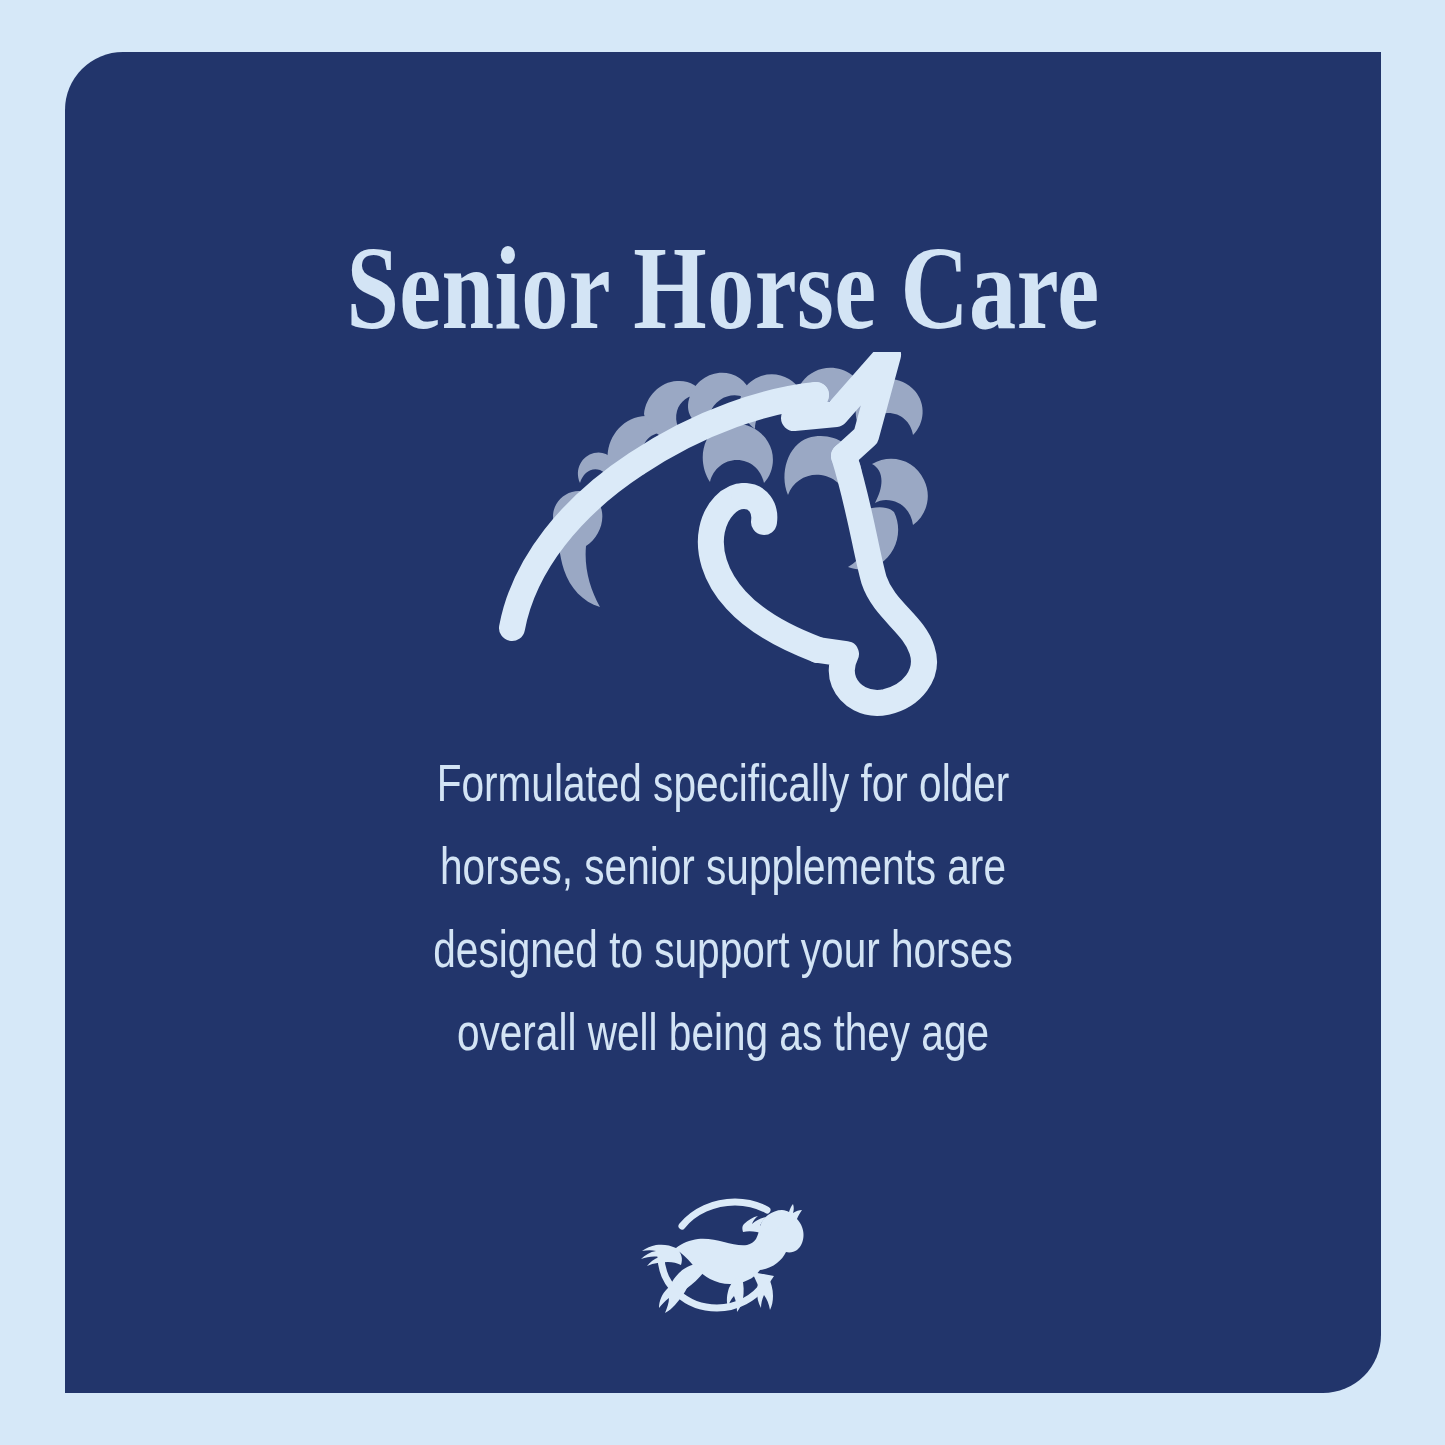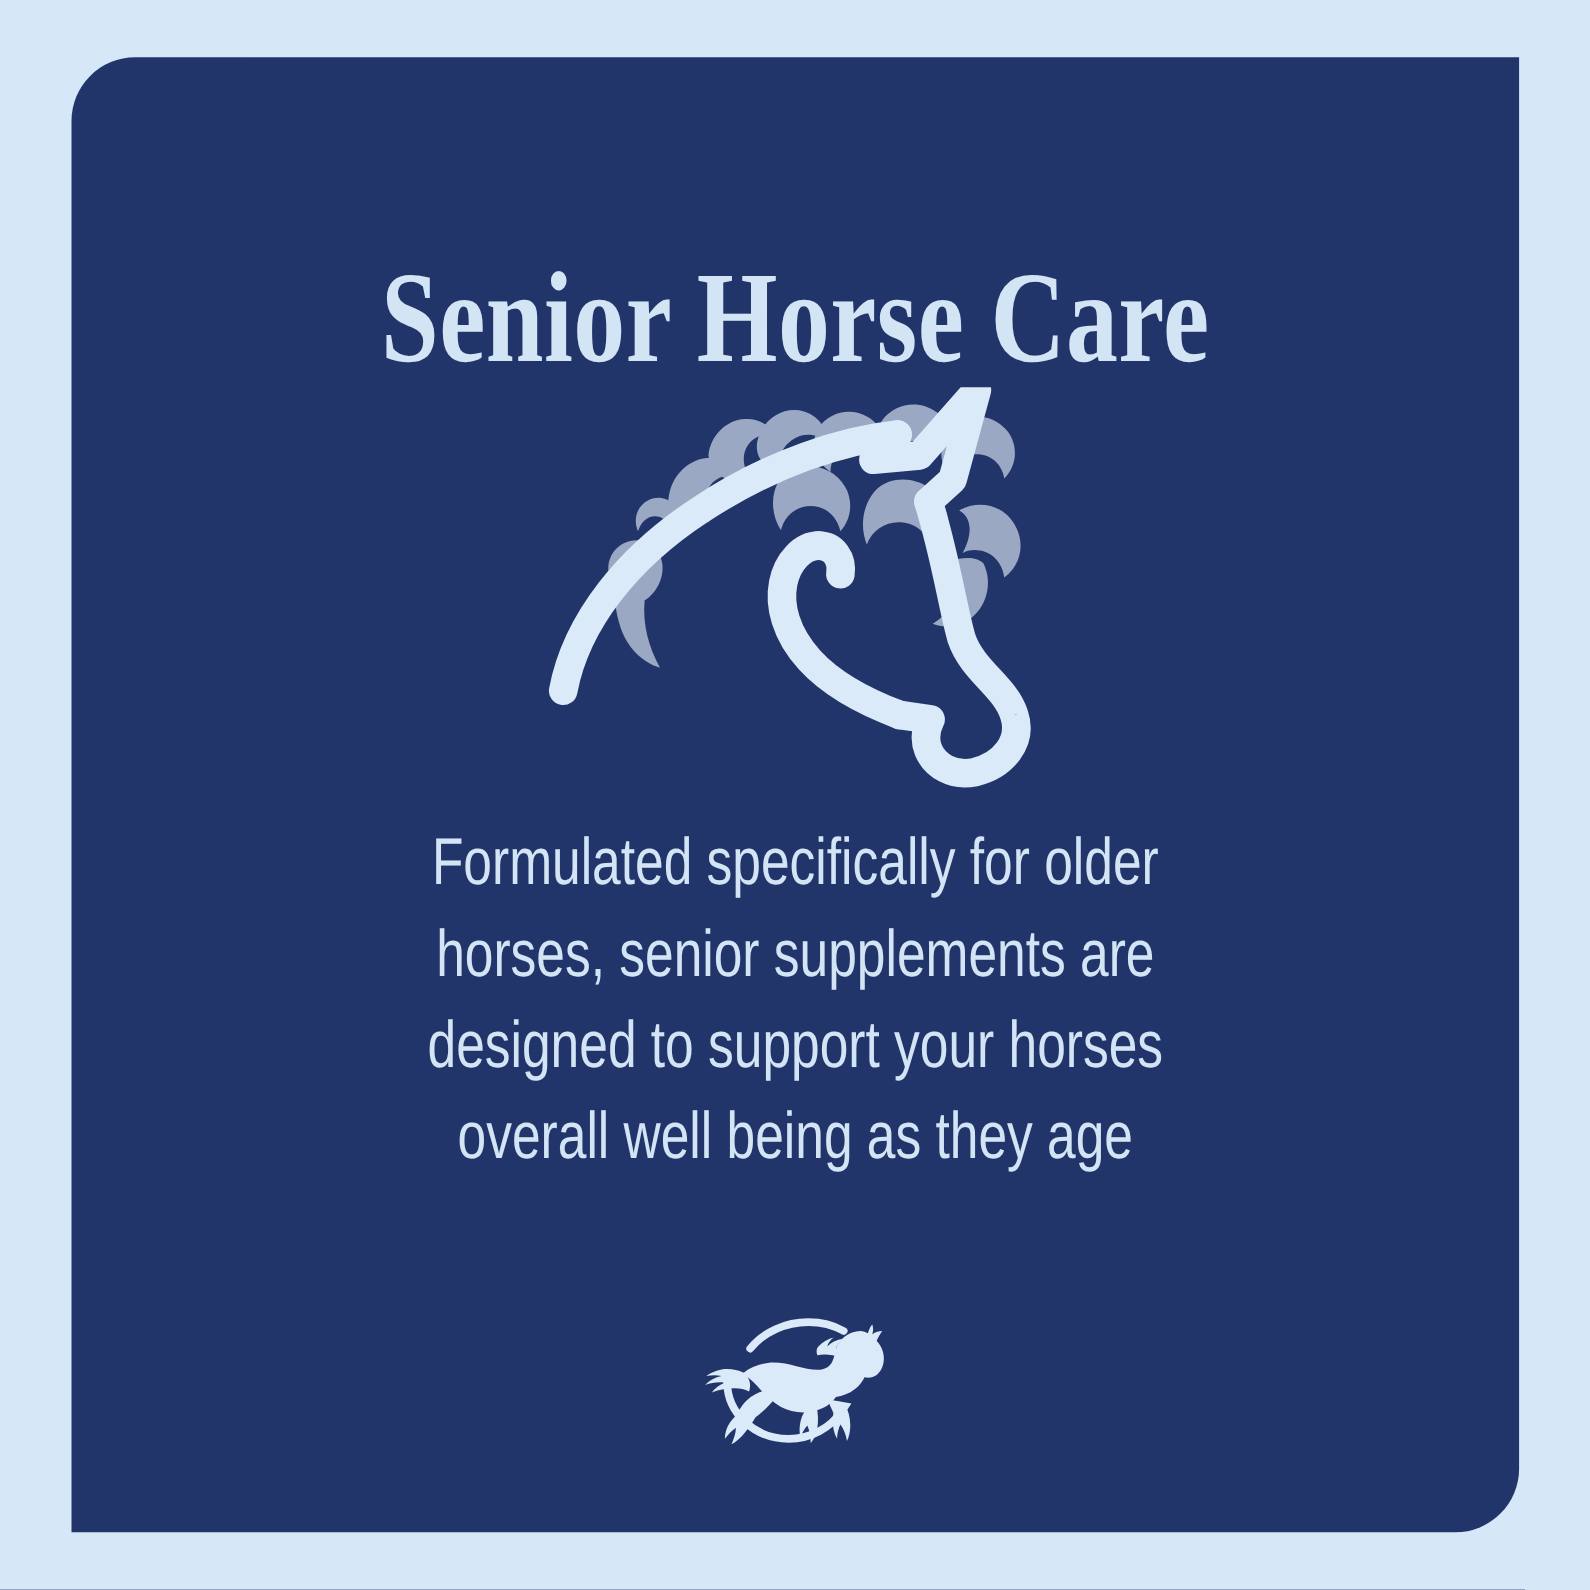--- a/index.html
+++ b/index.html
@@ -62,21 +62,21 @@
   .horse-head svg { display: block; width: 100%; height: 100%; }
 
   
   .body-copy {
     position: absolute;
     left: 48px;
     top: 690px;
     width: 1220px;
     text-align: center;
     color: #d3e4f5;
-    font-size: 60px;
+    font-size: 52px;
     line-height: 83px;
     font-weight: 400;
   }
   .body-copy .line {
     display: block;
     white-space: nowrap;
     transform: scaleX(0.78);
     transform-origin: 50% 50%;
   }
 

